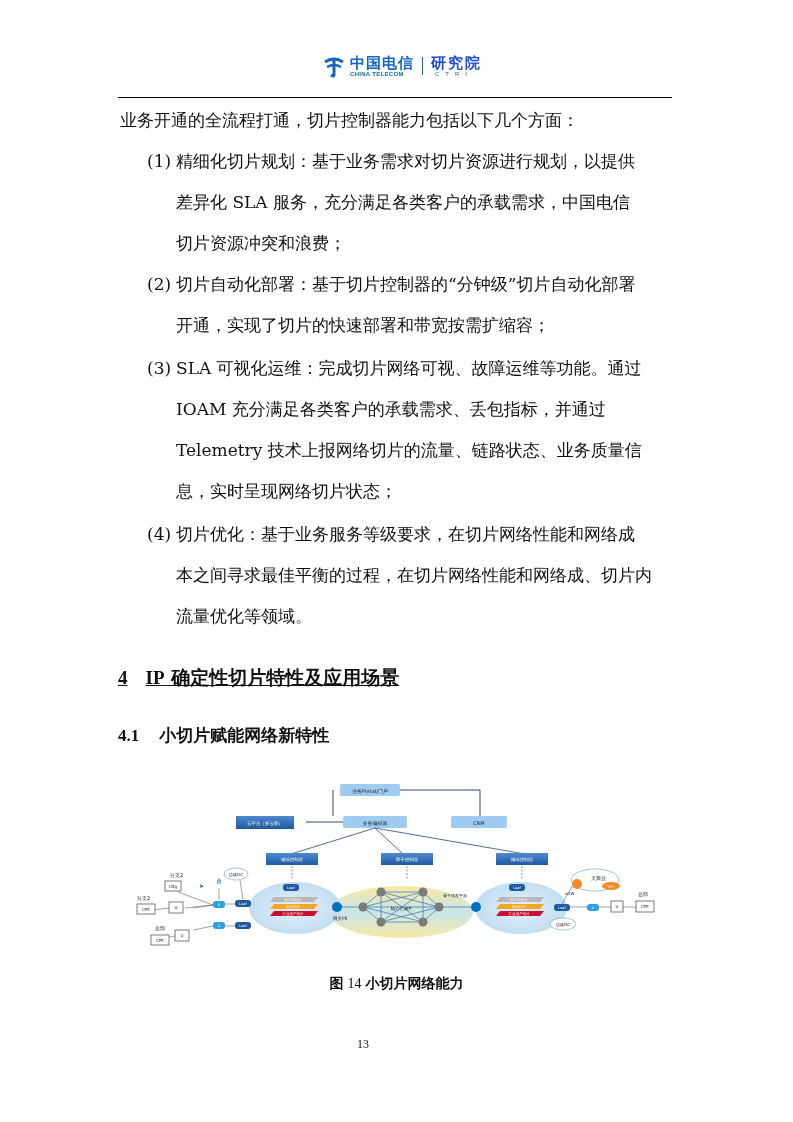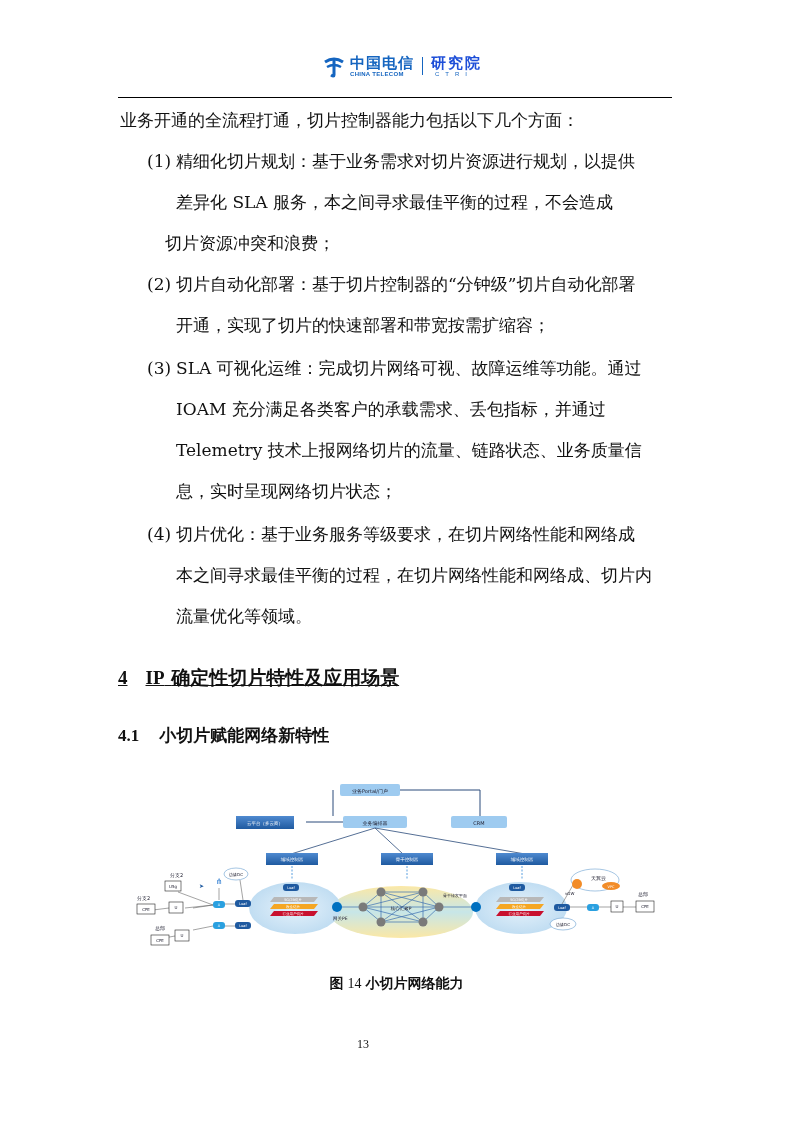--- a/index.html
+++ b/index.html
@@ -49,22 +49,22 @@
     </div>
   </div>
 </div>
 <div class="header-rule"></div>
 
 <div class="para" style="top:110px">业务开通的全流程打通，切片控制器能力包括以下几个方面：</div>
 
 <div>
   <div class="item-line" style="left:147px; top:151px">(1)</div>
   <div class="item-line" style="left:176px; top:151px">精细化切片规划：基于业务需求对切片资源进行规划，以提供</div>
-  <div class="item-line" style="left:176px; top:192px">差异化 SLA 服务，本之间寻求最佳平衡的过程，不会造成</div>
-  <div class="item-line" style="left:165px; top:233px">切片资源冲突和浪费；</div>
+  <div class="item-line" style="left:176px; top:192px">差异化 SLA 服务，充分满足各类客户的承载需求，中国电信</div>
+  <div class="item-line" style="left:176px; top:233px">切片资源冲突和浪费；</div>
 
   <div class="item-line" style="left:147px; top:274px">(2)</div>
   <div class="item-line" style="left:176px; top:274px">切片自动化部署：基于切片控制器的“分钟级”切片自动化部署</div>
   <div class="item-line" style="left:176px; top:315px">开通，实现了切片的快速部署和带宽按需扩缩容；</div>
 
   <div class="item-line" style="left:147px; top:358px">(3)</div>
   <div class="item-line" style="left:176px; top:358px">SLA 可视化运维：完成切片网络可视、故障运维等功能。通过</div>
   <div class="item-line" style="left:176px; top:399px">IOAM 充分满足各类客户的承载需求、丢包指标，并通过</div>
   <div class="item-line" style="left:176px; top:440px">Telemetry 技术上报网络切片的流量、链路状态、业务质量信</div>
   <div class="item-line" style="left:176px; top:481px">息，实时呈现网络切片状态；</div>

